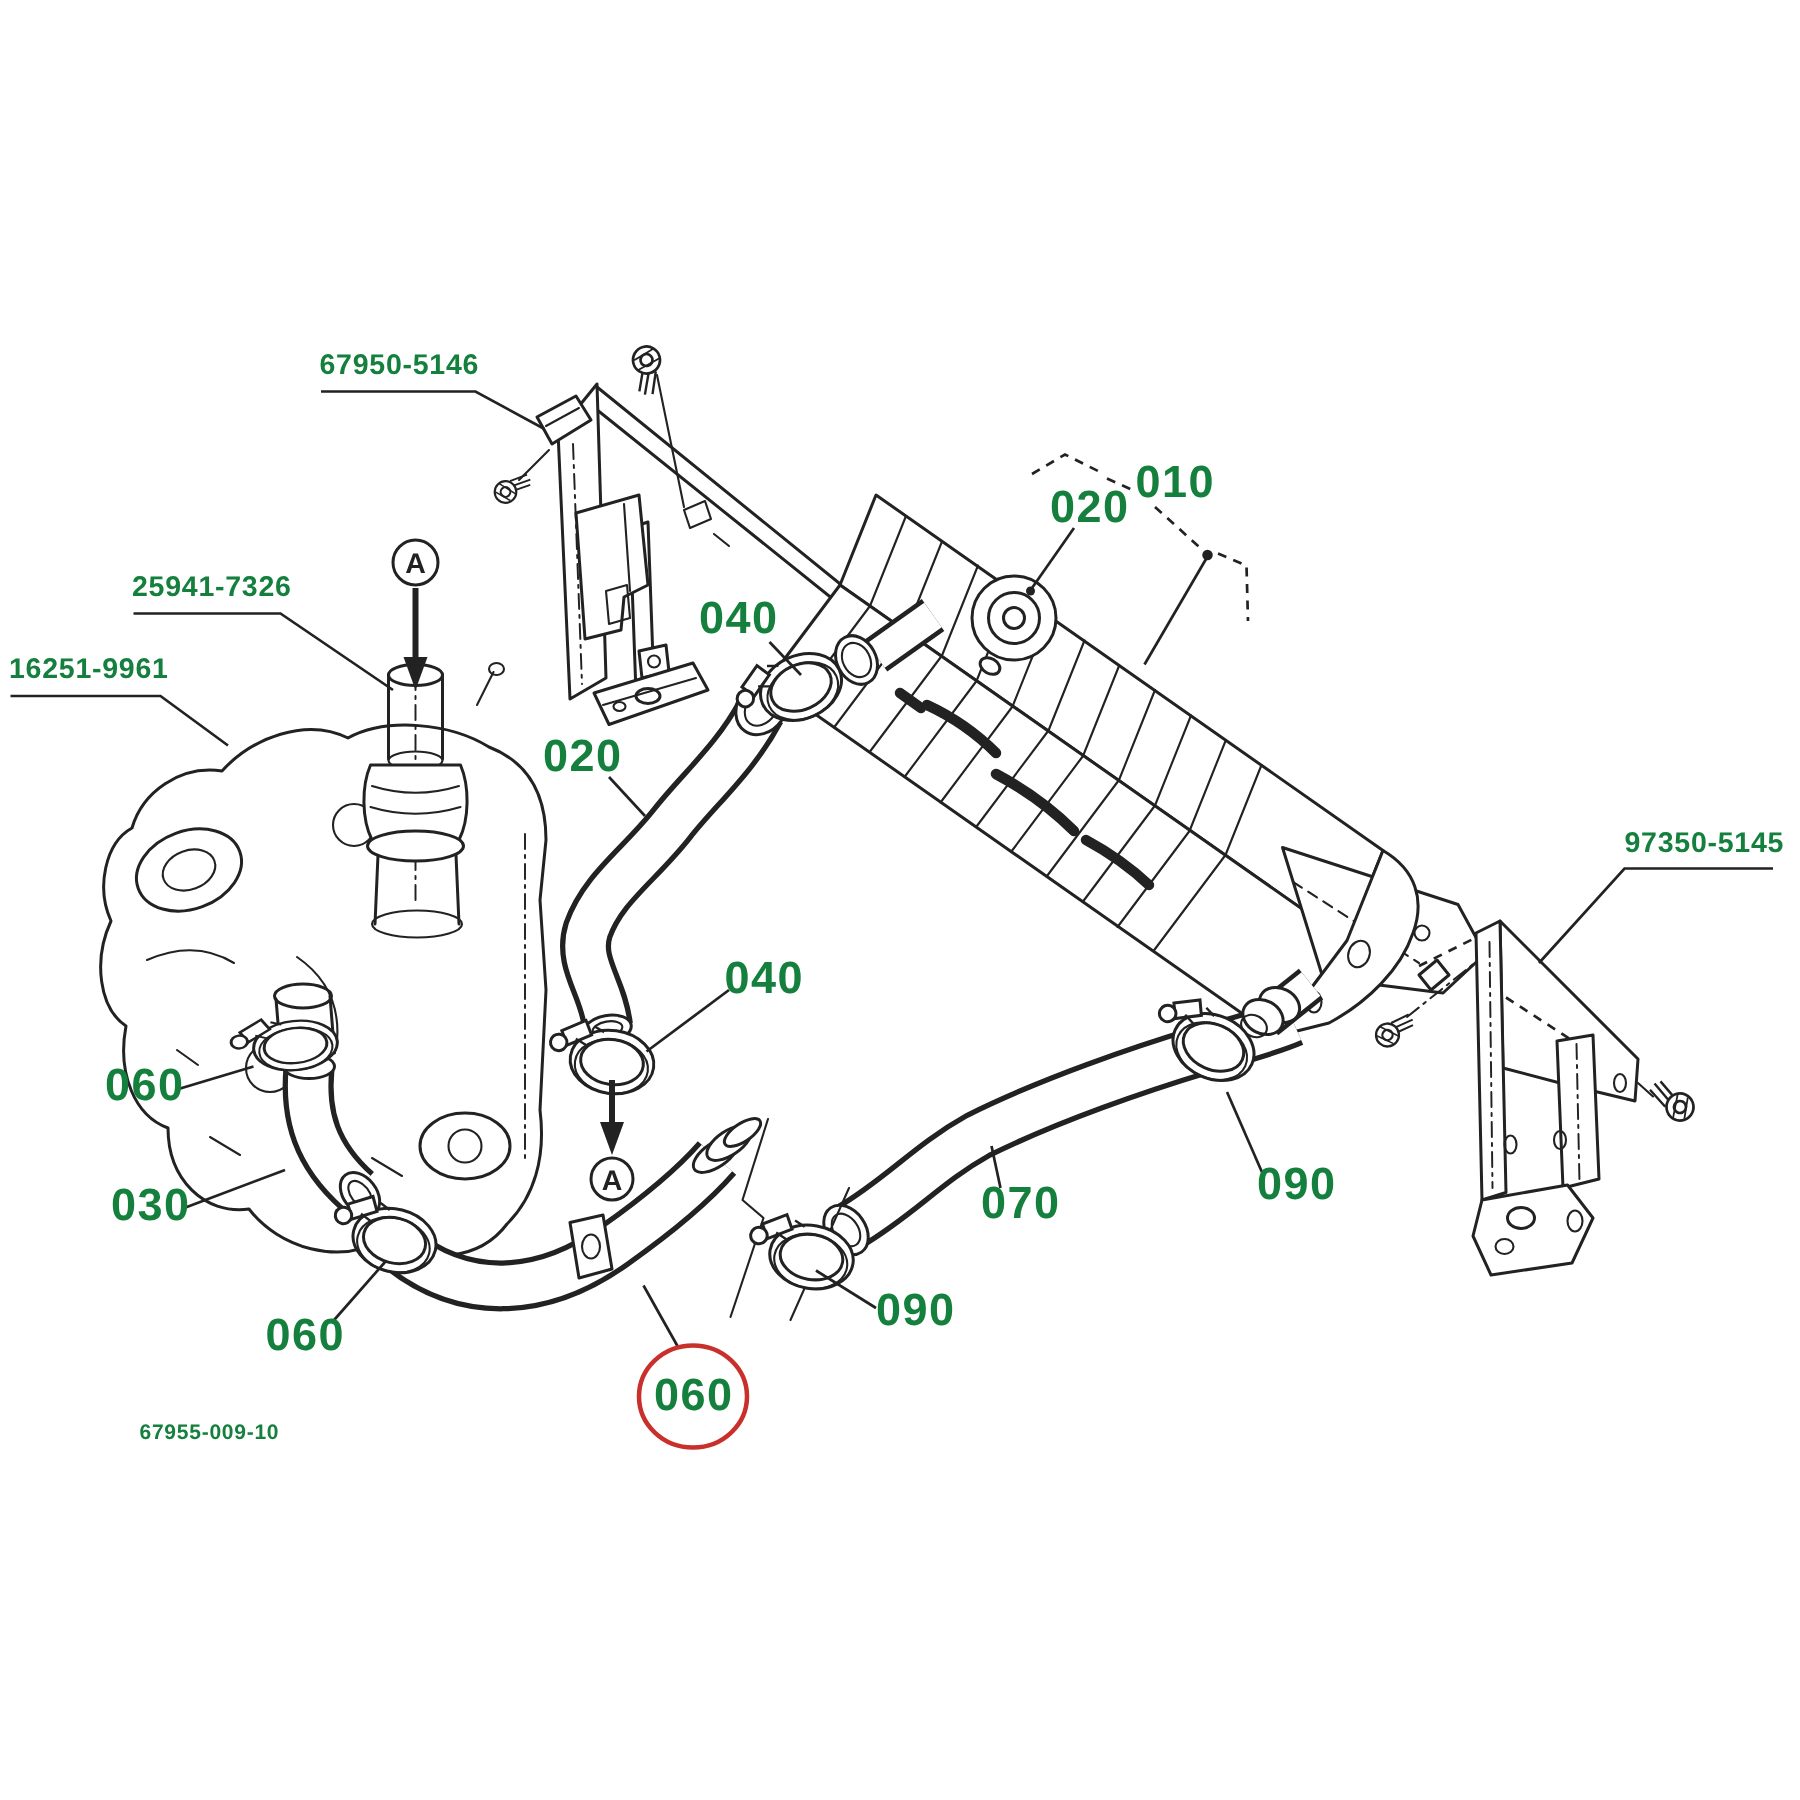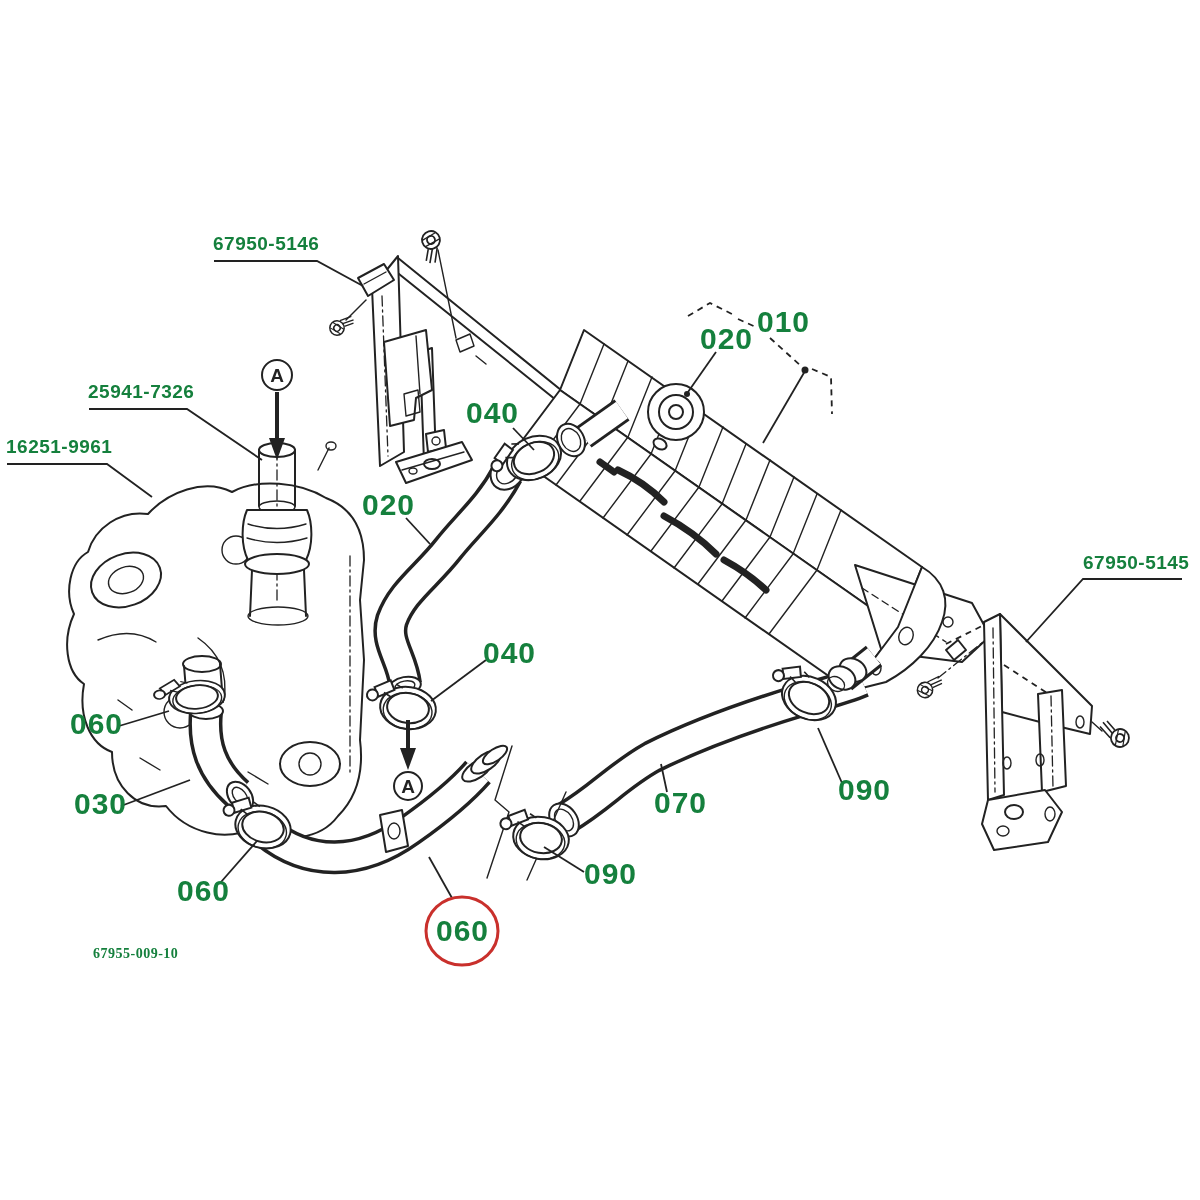--- a/index.html
+++ b/index.html
@@ -2,21 +2,21 @@
 <html><head>
 <meta charset="utf-8">
 <style>
   html,body{margin:0;padding:0;background:#fff;}
   .canvas{position:relative;width:1200px;height:1200px;background:#ffffff;overflow:hidden;
           font-family:"Liberation Sans",sans-serif;}
   .canvas svg{position:absolute;left:0;top:0;}
   .lbl{position:absolute;color:#15803d;font-weight:700;white-space:nowrap;}
   .pn{font-size:19px;letter-spacing:0.5px;}
   .ref{font-size:30px;letter-spacing:1px;}
-  .dwg{font-size:14px;font-family:Liberation Serif, serif;letter-spacing:0.5px;}
+  .dwg{font-size:14px;font-family:Liberation Sans, sans-serif;letter-spacing:0.5px;}
   
   .ln{stroke:#222;fill:none;stroke-width:2;stroke-linecap:round;stroke-linejoin:round;}
   .thin{stroke-width:1.4;}
   .fillw{fill:#fff;stroke:#222;stroke-width:2;stroke-linejoin:round;}
   .dashdot{stroke-dasharray:10 4 2 4;stroke-width:1.3;}
   .dashed{stroke-dasharray:7 5;}
   .dashed2{stroke-dasharray:6 5;}
   .tube-o{stroke:#222;stroke-width:34;fill:none;stroke-linecap:butt;}
   .tube-i{stroke:#fff;stroke-width:27;fill:none;stroke-linecap:butt;}
   .tube-o2{stroke:#222;stroke-width:26;fill:none;stroke-linecap:butt;}
@@ -253,21 +253,21 @@
     <path class="leader" d="M 667,792 L 661,764"></path>
     <path class="leader" d="M 842,783 L 818,728"></path>
   </g>
 
   <ellipse cx="462" cy="931" rx="36" ry="34" fill="none" stroke="#c9302c" stroke-width="3"></ellipse>
 </svg>
 
 <div class="lbl pn" style="left:213px;top:233px">67950-5146</div>
 <div class="lbl pn" style="left:88px;top:381px">25941-7326</div>
 <div class="lbl pn" style="left:6px;top:436px">16251-9961</div>
-<div class="lbl pn" style="left:1083px;top:552px">67950-5145</div>
+<div class="lbl pn" style="left:1083px;top:552px">97350-5145</div>
 
 <div class="lbl ref" style="left:700px;top:322px">020</div>
 <div class="lbl ref" style="left:757px;top:305px">010</div>
 <div class="lbl ref" style="left:466px;top:396px">040</div>
 <div class="lbl ref" style="left:362px;top:488px">020</div>
 <div class="lbl ref" style="left:483px;top:636px">040</div>
 <div class="lbl ref" style="left:70px;top:707px">060</div>
 <div class="lbl ref" style="left:74px;top:787px">030</div>
 <div class="lbl ref" style="left:177px;top:874px">060</div>
 <div class="lbl ref" style="left:436px;top:914px">060</div>

